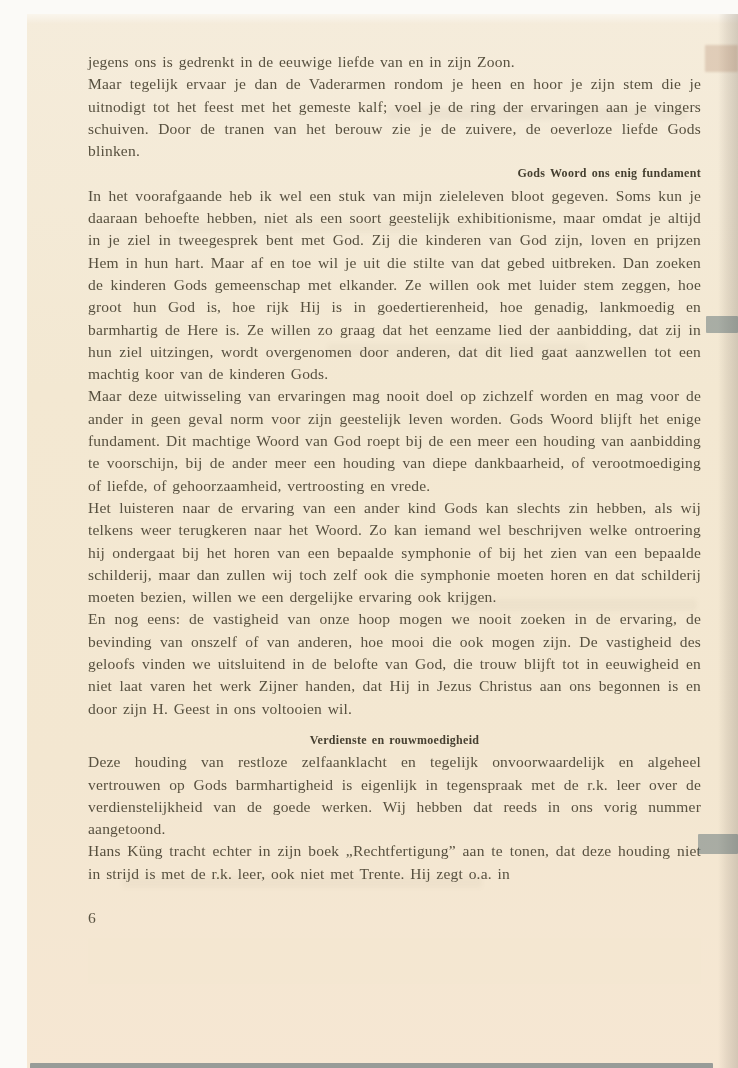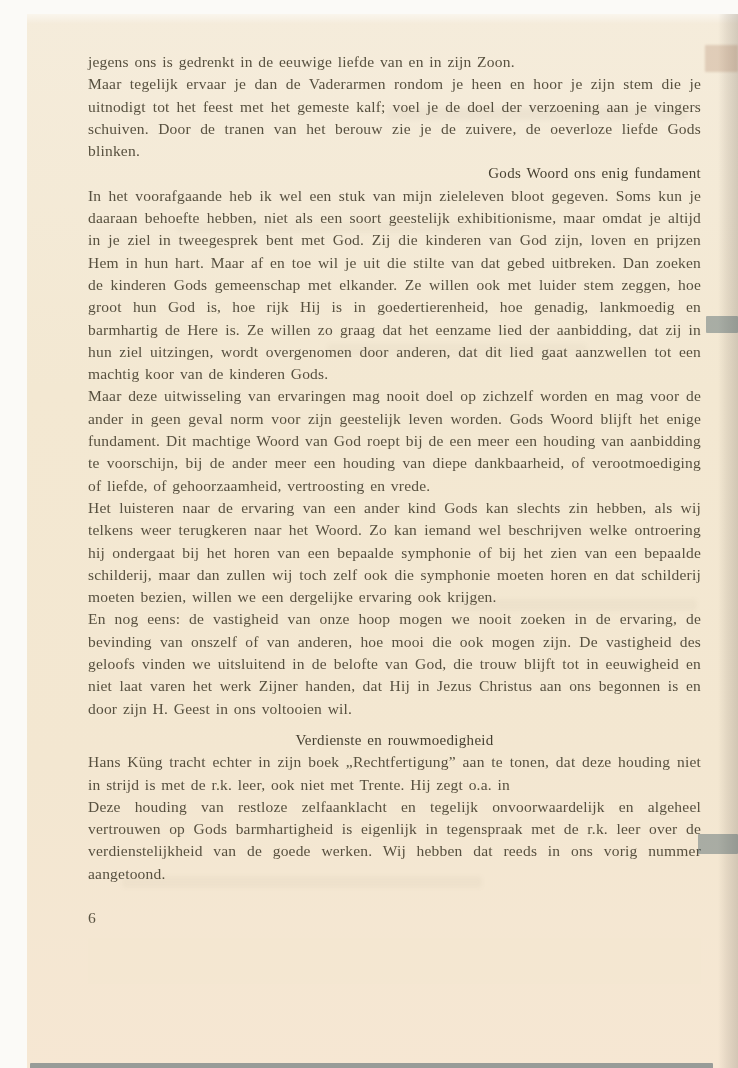--- a/index.html
+++ b/index.html
@@ -25,22 +25,22 @@
   #textblock{
     position:absolute;left:88px;top:37px;width:613px;
     font-family:"Liberation Serif","DejaVu Serif",serif;
     font-size:15.5px;line-height:22.3px;
     color:#57503f;
     text-align:justify;
     letter-spacing:0.2px;word-spacing:1.6px;
   }
   #textblock p{margin:0;}
   .section-heading{
-    margin:0;font-size:15px;line-height:22.3px;
-    font-weight:normal;text-align:right;color:#453f30;
+    margin:0;font-size:12px;line-height:22.3px;
+    font-weight:bold;text-align:right;color:#453f30;
     letter-spacing:0.3px;
   }
   .section-heading.spaced{margin-top:9px;text-align:center;}
   #page-number{margin-top:22px;text-align:left;color:#5a5342;}
   
   .ghost{position:absolute;background:#8a7f66;opacity:0.07;border-radius:3px;filter:blur(2px);pointer-events:none;}
   .g1{left:360px;top:94px;width:300px;height:12px;}
   .g2{left:150px;top:208px;width:290px;height:11px;opacity:0.05;}
   .g3{left:430px;top:585px;width:240px;height:12px;opacity:0.05;}
   .g4{left:95px;top:862px;width:360px;height:12px;opacity:0.05;}
@@ -63,29 +63,29 @@
     <div class="ghost g1"></div>
     <div class="ghost g2"></div>
     <div class="ghost g3"></div>
     <div class="ghost g4"></div>
     <div class="ghost g5"></div>
 
   </div>
 
   <div id="textblock">
     <p>jegens ons is gedrenkt in de eeuwige liefde van en in zijn Zoon.</p>
-    <p>Maar tegelijk ervaar je dan de Vaderarmen rondom je heen en hoor je zijn stem die je uitnodigt tot het feest met het gemeste kalf; voel je de doel der verzoening aan je vingers schuiven. Door de tranen van het berouw zie je de zuivere, de oeverloze liefde Gods blinken.</p>
+    <p>Maar tegelijk ervaar je dan de Vaderarmen rondom je heen en hoor je zijn stem die je uitnodigt tot het feest met het gemeste kalf; voel je de ring der ervaringen aan je vingers schuiven. Door de tranen van het berouw zie je de zuivere, de oeverloze liefde Gods blinken.</p>
     <h3 class="section-heading">Gods Woord ons enig fundament</h3>
     <p>In het voorafgaande heb ik wel een stuk van mijn zieleleven bloot gegeven. Soms kun je daaraan behoefte hebben, niet als een soort geestelijk exhibitionisme, maar omdat je altijd in je ziel in tweegesprek bent met God. Zij die kinderen van God zijn, loven en prijzen Hem in hun hart. Maar af en toe wil je uit die stilte van dat gebed uitbreken. Dan zoeken de kinderen Gods gemeenschap met elkander. Ze willen ook met luider stem zeggen, hoe groot hun God is, hoe rijk Hij is in goedertierenheid, hoe genadig, lankmoedig en barmhartig de Here is. Ze willen zo graag dat het eenzame lied der aanbidding, dat zij in hun ziel uitzingen, wordt overgenomen door anderen, dat dit lied gaat aanzwellen tot een machtig koor van de kinderen Gods.</p>
     <p>Maar deze uitwisseling van ervaringen mag nooit doel op zichzelf worden en mag voor de ander in geen geval norm voor zijn geestelijk leven worden. Gods Woord blijft het enige fundament. Dit machtige Woord van God roept bij de een meer een houding van aanbidding te voorschijn, bij de ander meer een houding van diepe dankbaarheid, of verootmoediging of liefde, of gehoorzaamheid, vertroosting en vrede.</p>
     <p>Het luisteren naar de ervaring van een ander kind Gods kan slechts zin hebben, als wij telkens weer terugkeren naar het Woord. Zo kan iemand wel beschrijven welke ontroering hij ondergaat bij het horen van een bepaalde symphonie of bij het zien van een bepaalde schilderij, maar dan zullen wij toch zelf ook die symphonie moeten horen en dat schilderij moeten bezien, willen we een dergelijke ervaring ook krijgen.</p>
     <p>En nog eens: de vastigheid van onze hoop mogen we nooit zoeken in de ervaring, de bevinding van onszelf of van anderen, hoe mooi die ook mogen zijn. De vastigheid des geloofs vinden we uitsluitend in de belofte van God, die trouw blijft tot in eeuwigheid en niet laat varen het werk Zijner handen, dat Hij in Jezus Christus aan ons begonnen is en door zijn H. Geest in ons voltooien wil.</p>
     <h3 class="section-heading spaced">Verdienste en rouwmoedigheid</h3>
+    <p>Deze houding van restloze zelfaanklacht en tegelijk onvoorwaardelijk en algeheel vertrouwen op Gods barmhartigheid is eigenlijk in tegenspraak met de r.k. leer over de verdienstelijkheid van de goede werken. Wij hebben dat reeds in ons vorig nummer aangetoond.</p>
     <p>Hans Küng tracht echter in zijn boek „Rechtfertigung” aan te tonen, dat deze houding niet in strijd is met de r.k. leer, ook niet met Trente. Hij zegt o.a. in</p>
-    <p>Deze houding van restloze zelfaanklacht en tegelijk onvoorwaardelijk en algeheel vertrouwen op Gods barmhartigheid is eigenlijk in tegenspraak met de r.k. leer over de verdienstelijkheid van de goede werken. Wij hebben dat reeds in ons vorig nummer aangetoond.</p>
     <div id="page-number">6</div>
   </div>
 
   <div id="fade-overlay"></div>
 
   <div id="top-right-patch" class="artifact"></div>
   <div id="right-patch-1" class="artifact"></div>
   <div id="right-patch-2" class="artifact"></div>
   <div id="bottom-band" class="artifact"></div>
 </div>

